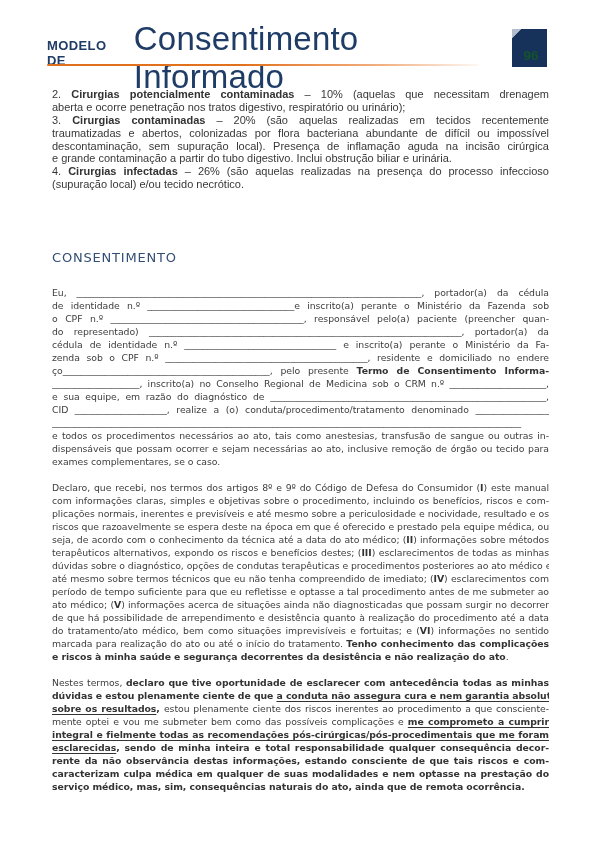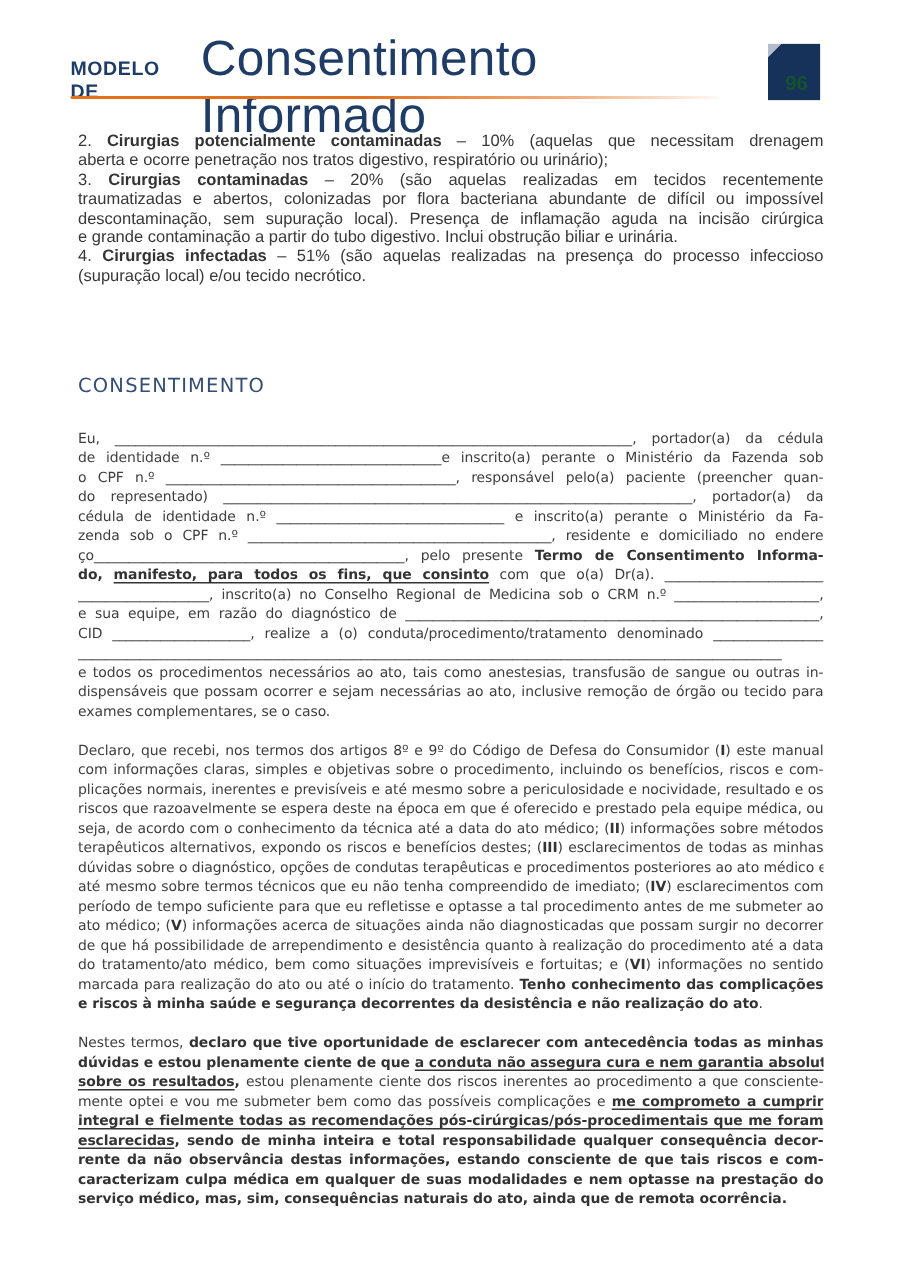--- a/index.html
+++ b/index.html
@@ -95,37 +95,36 @@
         <div class="line"><span>2. </span><span class="b">Cirurgias potencialmente contaminadas</span><span> – 10% (aquelas que necessitam drenagem</span></div>
         <div class="line last"><span>aberta e ocorre penetração nos tratos digestivo, respiratório ou urinário);</span></div>
       </div>
       <div class="block">
         <div class="line"><span>3. </span><span class="b">Cirurgias contaminadas</span><span> – 20% (são aquelas realizadas em tecidos recentemente</span></div>
         <div class="line"><span>traumatizadas e abertos, colonizadas por flora bacteriana abundante de difícil ou impossível</span></div>
         <div class="line"><span>descontaminação, sem supuração local). Presença de inflamação aguda na incisão cirúrgica</span></div>
         <div class="line last"><span>e grande contaminação a partir do tubo digestivo. Inclui obstrução biliar e urinária.</span></div>
       </div>
       <div class="block">
-        <div class="line"><span>4. </span><span class="b">Cirurgias infectadas</span><span> – 51% (são aquelas realizadas na presença do processo infeccioso</span></div>
+        <div class="line"><span>4. </span><span class="b">Cirurgias infectadas</span><span> – 26% (são aquelas realizadas na presença do processo infeccioso</span></div>
         <div class="line last"><span>(supuração local) e/ou tecido necrótico.</span></div>
       </div>
     </section>
 
   <h2 class="heading">CONSENTIMENTO</h2>
 
   <section class="region consent">
       <div class="block">
         <div class="line"><span>Eu, </span><span>___________________________________________________________________________</span><span>, portador(a) da cédula</span></div>
         <div class="line"><span>de identidade n.º </span><span>________________________________</span><span>e inscrito(a) perante o Ministério da Fazenda sob</span></div>
         <div class="line"><span>o CPF n.º </span><span>__________________________________________</span><span>, responsável pelo(a) paciente (preencher quan-</span></div>
         <div class="line"><span>do representado) </span><span>____________________________________________________________________</span><span>, portador(a) da</span></div>
         <div class="line"><span>cédula de identidade n.º </span><span>_________________________________</span><span> e inscrito(a) perante o Ministério da Fa-</span></div>
         <div class="line"><span>zenda sob o CPF n.º </span><span>____________________________________________</span><span>, residente e domiciliado no endere</span></div>
         <div class="line"><span>ço</span><span>_____________________________________________</span><span>, pelo presente </span><span class="b">Termo de Consentimento Informa-</span></div>
-        <div class="line"><span class="b">do, </span><span class="b u">manifesto, para todos os fins, que consinto</span><span> com que o(a) Dr(a). </span><span>_______________________</span></div>
         <div class="line"><span>___________________</span><span>, inscrito(a) no Conselho Regional de Medicina sob o CRM n.º </span><span>_____________________</span><span>,</span></div>
         <div class="line"><span>e sua equipe, em razão do diagnóstico de </span><span>____________________________________________________________</span><span>,</span></div>
         <div class="line"><span>CID </span><span>____________________</span><span>, realize a (o) conduta/procedimento/tratamento denominado </span><span>________________</span></div>
         <div class="line last"><span>______________________________________________________________________________________________________</span></div>
       </div>
       <div class="block">
         <div class="line"><span>e todos os procedimentos necessários ao ato, tais como anestesias, transfusão de sangue ou outras in-</span></div>
         <div class="line"><span>dispensáveis  que possam ocorrer e sejam necessárias ao ato, inclusive remoção de órgão ou tecido para</span></div>
         <div class="line last"><span>exames complementares, se o caso.</span></div>
       </div>

